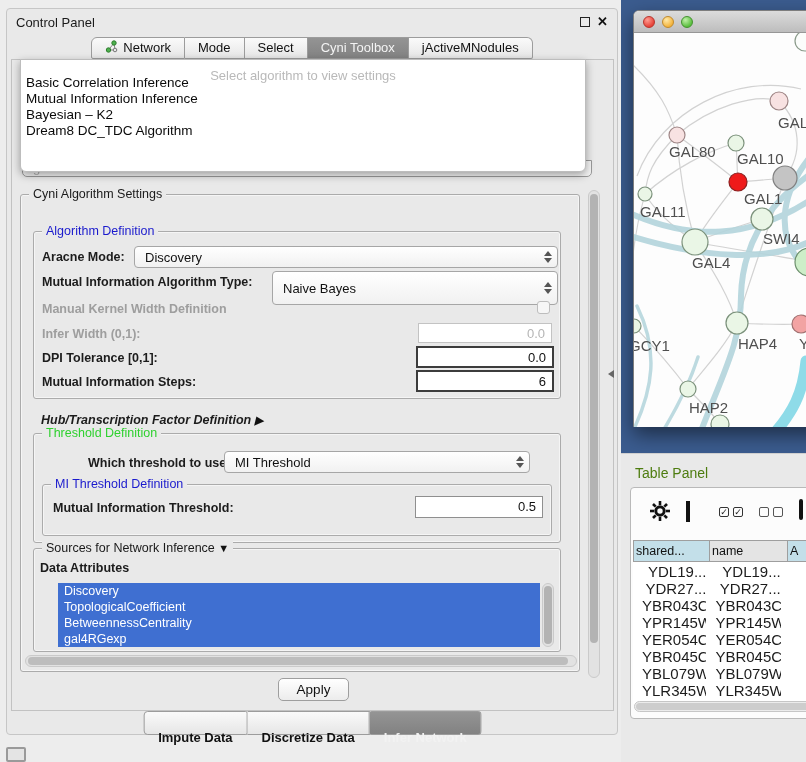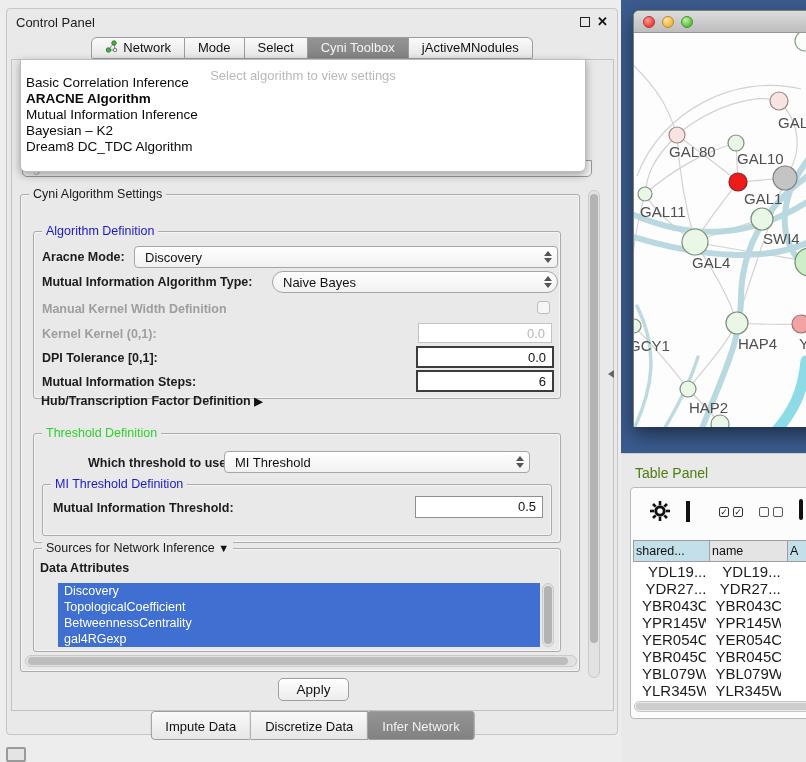--- a/index.html
+++ b/index.html
@@ -65,22 +65,22 @@
   .hscroll { position:absolute; height:12px; background:#e2e2e2; border:1px solid #cacaca; border-radius:6px; }
   .hscroll .thumb { position:absolute; top:1px; bottom:1px; background:#bdbdbd; border-radius:6px; }
 
   .attr-list { position:absolute; overflow:hidden; background:#fff; }
   .attr-item { height:16px; line-height:16px; font-size:12.5px; color:#fff; padding-left:6px; background:#3f6fd1; }
 
   .apply-btn { position:absolute; left:266px; top:618px; width:71px; height:23px; background:linear-gradient(#ffffff,#ececec);
     border:1px solid #9e9e9e; border-radius:5px; font-size:13.5px; color:#111; text-align:center; line-height:21px; }
 
   .bottom-tabs { position:absolute; top:651px; left:50%; transform:translateX(-50%); display:flex; }
-  .bt-tab { padding:7px 14px 4px 14px; font-size:13px; color:#111; background:linear-gradient(#fafafa,#e6e6e6);
-    border:1px solid #9c9c9c; border-left:none; height:29px; white-space:nowrap; }
+  .bt-tab { padding:18px 14px 4px 14px; font-size:13px; color:#111; background:linear-gradient(#fafafa,#e6e6e6);
+    border:1px solid #9c9c9c; border-left:none; height:21px; white-space:nowrap;font-weight:bold; }
   .bt-tab:first-child { border-left:1px solid #9c9c9c; border-radius:4px 2px 2px 4px; }
   .bt-tab:last-child { border-radius:2px 4px 4px 2px; }
   .bt-tab.selected { background:linear-gradient(#949494,#828282); color:#f2f2f2; }
 
   .expander-glyph { font-size:11px; color:#111; }
 
   
   .net-region { position:absolute; left:621px; top:0; width:185px; height:453px; background:#3b5c8f; overflow:hidden; }
   .net-window { position:absolute; left:12px; top:10px; width:200px; height:417px; background:#fdfdfd;
     border:1px solid #7d7d7d; border-radius:6px 6px 0 0; box-shadow:0 8px 20px rgba(0,0,0,.5); }
@@ -158,21 +158,20 @@
     <div class="cp-content">
 
       <div class="bg-combo">
         <span>gal-filtered sif default node</span>
       </div>
 
       <div class="algo-popup">
         <div class="algo-placeholder">Select algorithm to view settings</div>
         <div>
             <div class="algo-item">Basic Correlation Inference</div>
-            <div class="algo-item bold">ARACNE Algorithm</div>
             <div class="algo-item">Mutual Information Inference</div>
             <div class="algo-item">Bayesian – K2</div>
             <div class="algo-item">Dream8 DC_TDC Algorithm</div>
           </div>
       </div>
 
       <div class="group" style="left:8px; top:134px; width:560px; height:478px;">
         <span class="group-title">Cyni Algorithm Settings</span>
 
         <div class="group" style="left:12px; top:36px; width:528px; height:168px;">
@@ -181,48 +180,48 @@
           <span class="lbl" style="left:8px; top:18px;">Aracne Mode:</span>
           <div class="combo" style="left:100px; top:14px; width:424px; height:22px;">
             <span class="ctext">Discovery</span>
             <span class="stepper">
                 <i class="tri-up"></i>
                 <i class="tri-dn"></i>
               </span>
           </div>
 
           <span class="lbl" style="left:8px; top:43px;">Mutual Information Algorithm Type:</span>
-          <div class="combo" style="left:238px; top:39px; width:286px; height:22px;border-radius:11px;">
+          <div class="combo" style="left:238px; top:39px; width:286px; height:34px;">
             <span class="ctext">Naive Bayes</span>
             <span class="stepper">
                 <i class="tri-up"></i>
                 <i class="tri-dn"></i>
               </span>
           </div>
 
           <span class="lbl dim" style="left:8px; top:70px;">Manual Kernel Width Definition</span>
           <span class="checkbox" style="right:10px; top:69px;"></span>
 
-          <span class="lbl dim" style="left:8px; top:95px;">Kernel Kernel (0,1):</span>
+          <span class="lbl dim" style="left:8px; top:95px;">Infer Width (0,1):</span>
           <div class="field dim" style="left:384px; top:91px; width:134px; height:20px;">
             <span>0.0</span>
           </div>
 
           <span class="lbl" style="left:8px; top:119px;">DPI Tolerance [0,1]:</span>
           <div class="field strong" style="left:382px; top:114px; width:138px; height:22px;">
             <span>0.0</span>
           </div>
 
           <span class="lbl" style="left:8px; top:143px;">Mutual Information Steps:</span>
           <div class="field strong" style="left:382px; top:138px; width:138px; height:22px;">
             <span>6</span>
           </div>
         </div>
 
-        <span class="lbl" style="left:20px; top:199px;">
+        <span class="lbl" style="left:20px; top:218px;font-style:italic;">
           <span>Hub/Transcription Factor Definition</span>
           <span class="expander-glyph">▶</span>
         </span>
 
         <div class="group" style="left:12px; top:238px; width:528px; height:110px;">
           <span class="group-title green">Threshold Definition</span>
 
           <span class="lbl" style="left:54px; top:22px;">Which threshold to use:</span>
           <div class="combo" style="left:190px; top:17px; width:306px; height:22px;">
             <span class="ctext">MI Threshold</span>

